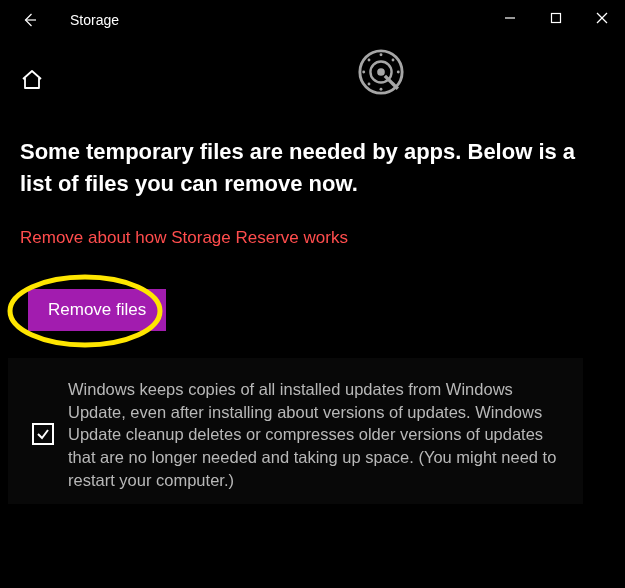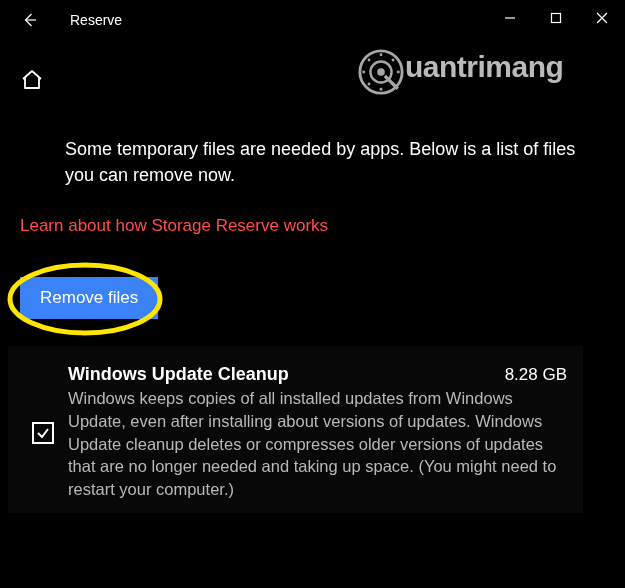--- a/index.html
+++ b/index.html
@@ -83,50 +83,50 @@
     font-size: 30px;
     font-weight: 600;
     color: #cfcfcf;
     letter-spacing: -0.5px;
   }
   .content {
     padding: 0 20px;
     margin-top: 44px;
   }
   .desc {
-    font-size: 18px;
+    font-size: 22px;
     line-height: 1.45;
     margin-bottom: 18px;
-    font-weight: 400;
-    margin-left: 45px;
+    font-weight: 700;
   }
   .link {
     color: #ff4d4d;
     font-size: 17px;
     margin-top: 10px;
     display: inline-block;
   }
   .action-row {
     display: flex;
     align-items: center;
     justify-content: space-between;
     margin-top: 32px;
     position: relative;
     height: 60px;
   }
   .remove-btn-wrap {
     position: relative;
   }
   .remove-btn {
-    background: #3b82f6;
+    background: #a21caf;
     color: #fff;
     border: none;
     font-size: 17px;
     padding: 11px 20px;
     font-family: inherit;
+    margin-left: 8px;
   }
   .highlight-circle {
     position: absolute;
     left: -20px;
     top: -18px;
     width: 175px;
     height: 80px;
     pointer-events: none;
   }
   .total-selected {
@@ -184,21 +184,21 @@
 </head>
 <body>
 
 <div class="titlebar">
   <div class="back-btn">
     <svg viewBox="0 0 24 24" width="18" height="18">
       <path d="M14 4 L6 12 L14 20" stroke="#fff" stroke-width="1.6" fill="none"></path>
       <line x1="6" y1="12" x2="20" y2="12" stroke="#fff" stroke-width="1.6"></line>
     </svg>
   </div>
-  <div class="app-title">Reserve</div>
+  <div class="app-title">Storage</div>
   <div class="win-controls">
     <div class="win-btn">
       <svg width="12" height="12" viewBox="0 0 12 12">
         <line x1="1" y1="6" x2="11" y2="6" stroke="#fff" stroke-width="1.2"></line>
       </svg>
     </div>
     <div class="win-btn">
       <svg width="12" height="12" viewBox="0 0 12 12">
         <rect x="1.5" y="1.5" width="9" height="9" stroke="#fff" stroke-width="1.2" fill="none"></rect>
       </svg>
@@ -222,32 +222,31 @@
         <circle cx="86" cy="50" r="3"></circle>
       <circle cx="25" cy="25" r="3"></circle>
         <circle cx="75" cy="75" r="3"></circle>
       <circle cx="75" cy="25" r="3"></circle>
         <circle cx="25" cy="75" r="3"></circle>
     </g>
     <circle cx="50" cy="50" r="22" stroke="#b8b8b8" stroke-width="5" fill="none"></circle>
     <circle cx="50" cy="50" r="8" fill="#b8b8b8"></circle>
     <line x1="58" y1="58" x2="85" y2="85" stroke="#b8b8b8" stroke-width="7"></line>
   </svg>
-  <div class="watermark-text">uantrimang</div>
 </div>
 
 <div class="header-row">
   <svg class="home-icon" viewBox="0 0 24 24">
     <path d="M3 11 L12 3 L21 11 M5 10 V20 H19 V10" stroke="#fff" stroke-width="1.8" fill="none" stroke-linejoin="round"></path>
   </svg>
 </div>
 
 <div class="content">
   <div class="desc">Some temporary files are needed by apps. Below is a list of files you can remove now.</div>
-  <a class="link">Learn about how Storage Reserve works</a>
+  <a class="link">Remove about how Storage Reserve works</a>
 
   <div class="action-row">
     <div class="remove-btn-wrap">
       <svg class="highlight-circle" viewBox="0 0 175 80">
         <ellipse cx="85" cy="40" rx="75" ry="34" stroke="#ffe600" stroke-width="5" fill="none"></ellipse>
       </svg>
       <button class="remove-btn">Remove files</button>
     </div>
   </div>
 
@@ -255,22 +254,18 @@
 
     <div class="item">
       <div class="cb-col">
         <div class="checkbox">
           <svg width="14" height="14" viewBox="0 0 14 14">
             <path d="M2 7 L6 11 L12 3" stroke="#fff" stroke-width="2" fill="none"></path>
           </svg>
         </div>
       </div>
       <div class="item-body">
-        <div class="item-head">
-          <div class="item-name">Windows Update Cleanup</div>
-          <div class="item-size">8.28 GB</div>
-        </div>
         <div class="item-desc">Windows keeps copies of all installed updates from Windows Update, even after installing about versions of updates. Windows Update cleanup deletes or compresses older versions of updates that are no longer needed and taking up space. (You might need to restart your computer.)</div>
       </div>
     </div>
 
   </div>
 </div>
 
 </body></html>

